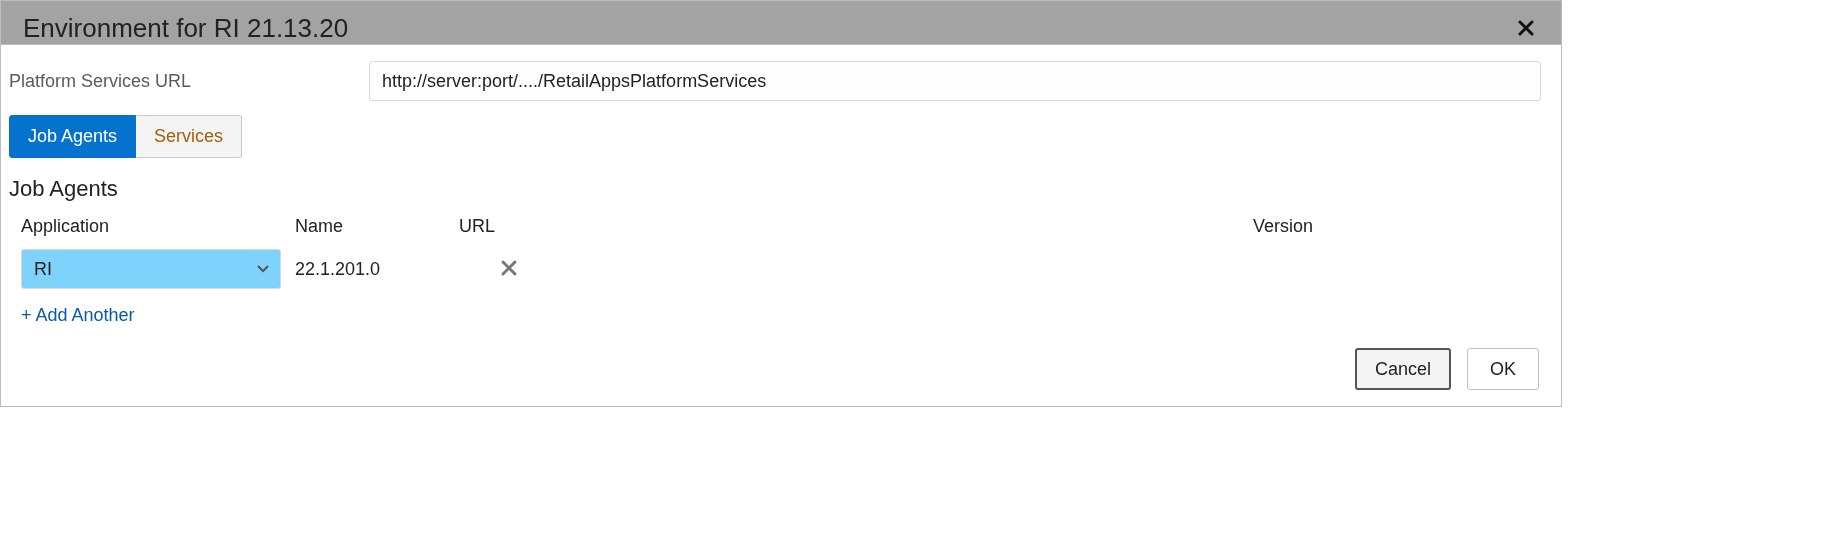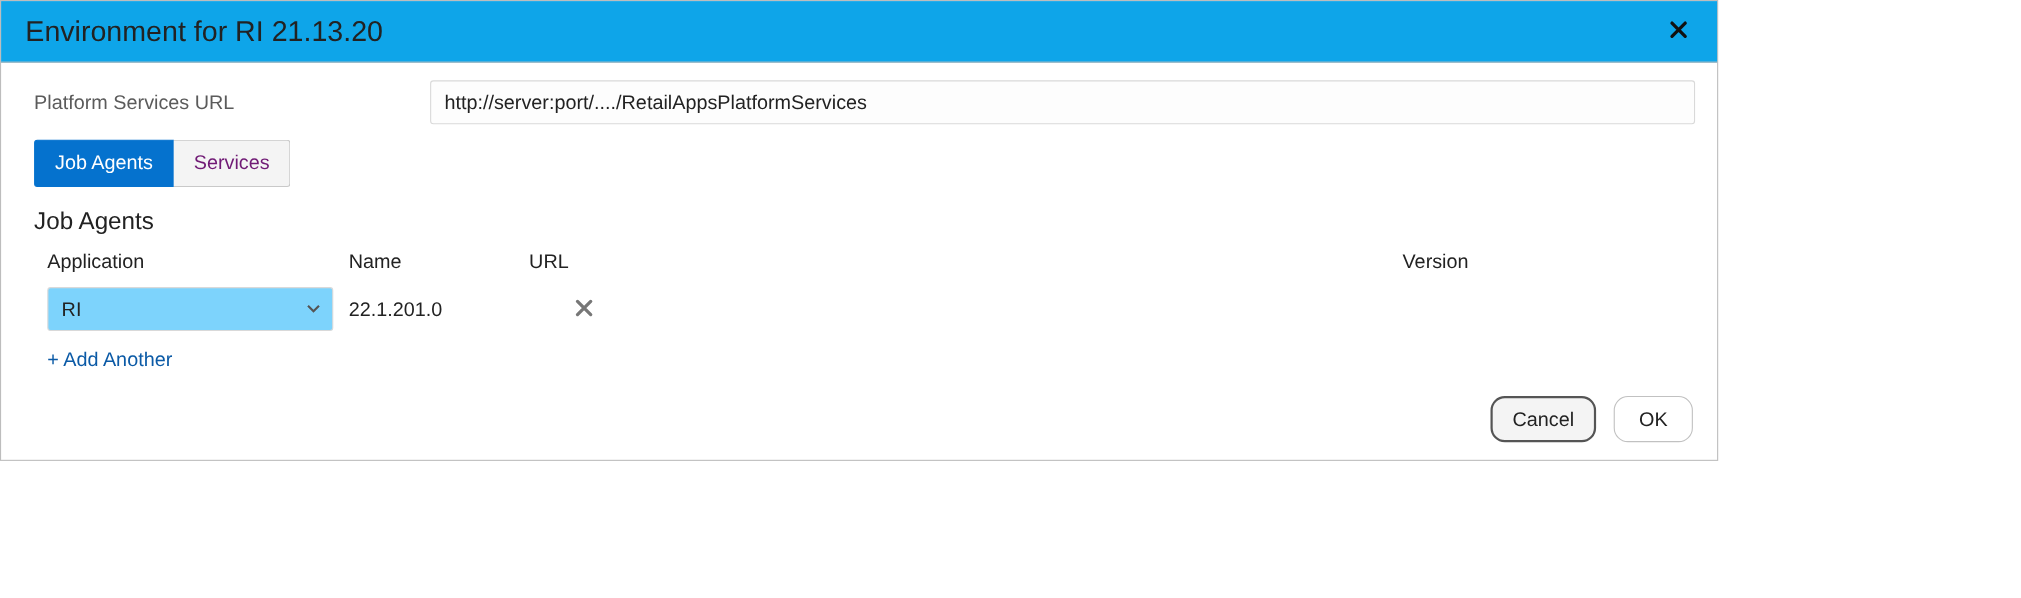--- a/index.html
+++ b/index.html
@@ -13,41 +13,41 @@
   .dialog {
     width: 1562px;
     border: 1px solid #bdbdbd;
     background: #fff;
     margin: 0;
   }
   .dialog-header {
     display: flex;
     align-items: center;
     justify-content: space-between;
-    background: #0ea5e9;
+    background: #a3a3a3;
     border-bottom: 1px solid #bdbdbd;
-    padding: 12px 22px 12px 22px;
+    padding: 12px 22px 0 22px;
   }
   .dialog-title {
     font-size: 26px;
     font-weight: 400;
     color: #222;
   }
   .close-btn {
     font-size: 24px;
     font-weight: 700;
     cursor: pointer;
     background: none;
     border: none;
     line-height: 1;
     color: #111;
     padding: 0 4px;
   }
   .dialog-body {
-    padding: 16px 20px 16px 30px;
+    padding: 16px 20px 16px 8px;
   }
   .row {
     display: flex;
     align-items: center;
     margin-bottom: 14px;
   }
   .form-label {
     width: 360px;
     flex: 0 0 360px;
     color: #5b5b5b;
@@ -66,21 +66,21 @@
   }
   .tabs {
     display: flex;
     margin-bottom: 18px;
   }
   .tab {
     padding: 10px 18px;
     font-size: 18px;
     border: 1px solid #c9c9c9;
     background: #f4f4f4;
-    color: #701a75;
+    color: #a16207;
     cursor: pointer;
     margin: 0;
   }
   .tab.active {
     background: #0572ce;
     color: #fff;
     border-color: #0572ce;
   }
   .tab:first-child { border-radius: 3px 0 0 3px; }
   .tab:last-child  { border-radius: 0 3px 3px 0; border-left: none; }
@@ -160,21 +160,21 @@
     padding: 6px 22px 16px 22px;
   }
   .btn {
     min-width: 72px;
     height: 42px;
     padding: 6px 18px;
     font-size: 18px;
     border: 1px solid #c1c1c1;
     background: #fff;
     color: #222;
-    border-radius: 13px;
+    border-radius: 3px;
     cursor: pointer;
   }
   .btn.primary-outline {
     border: 2px solid #555;
     background: #f4f4f4;
   }
 </style>
 </head>
 <body>
 

